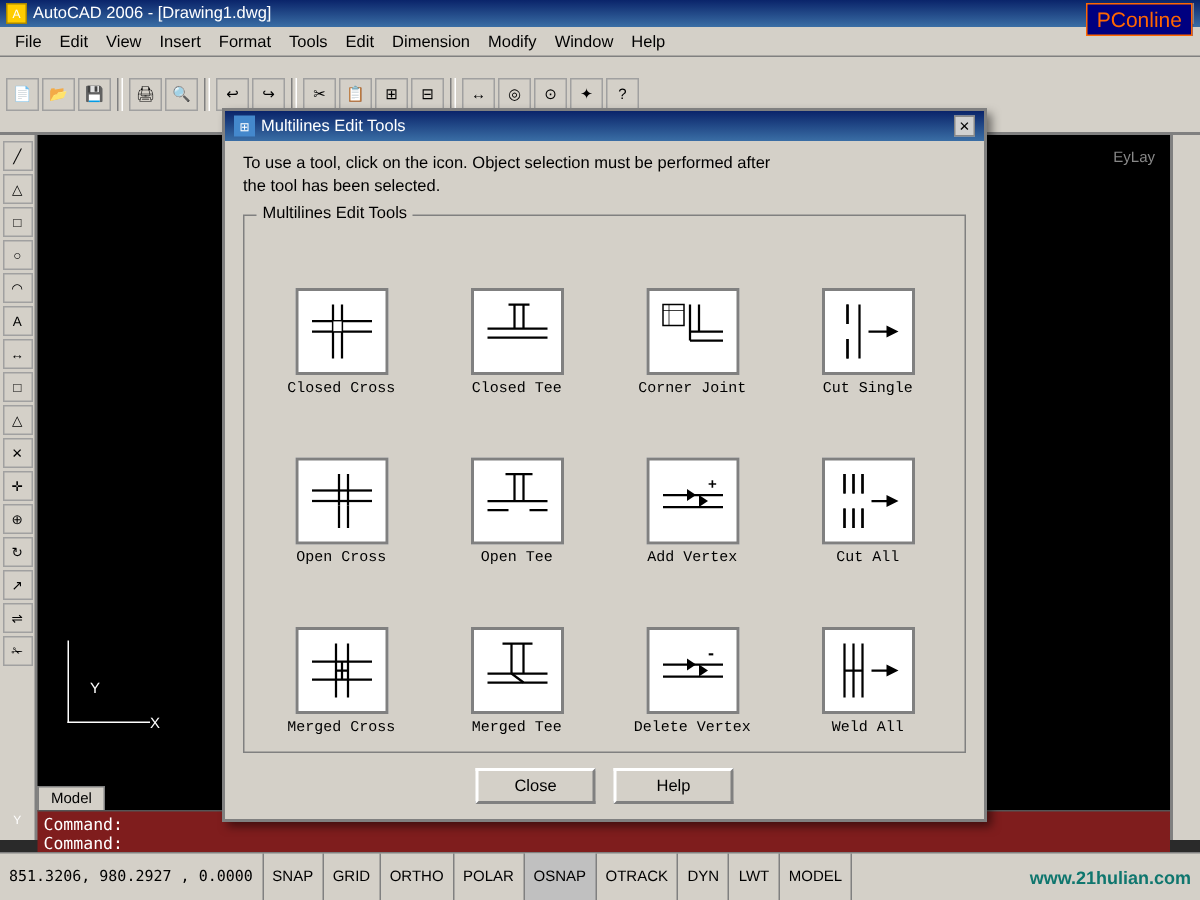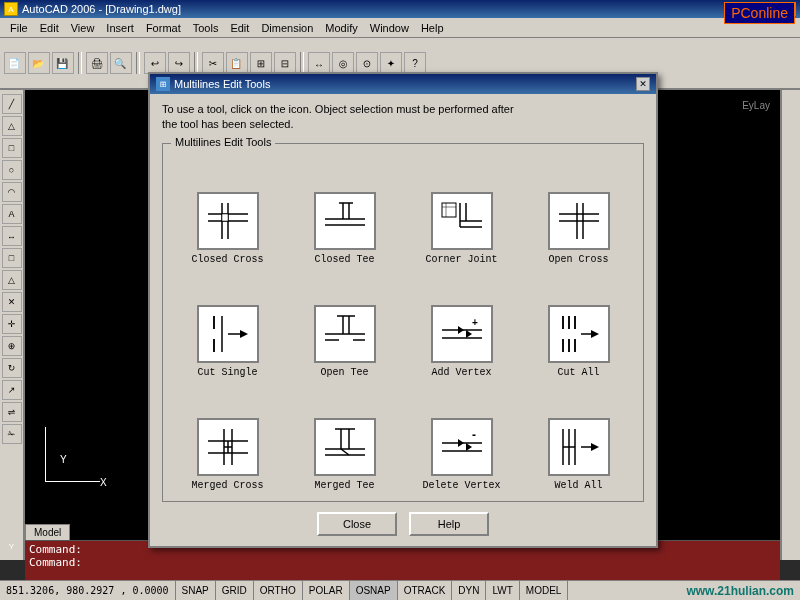--- a/index.html
+++ b/index.html
@@ -159,21 +159,21 @@
       left: 25px;
       right: 20px;
       bottom: 60px;
       background: #000000;
     }
 
     
     .status-bar {
       position: absolute;
       bottom: 0; left: 0; right: 0;
-      height: 20px;
+      height: 32px;
       background: #d4d0c8;
       border-top: 1px solid #808080;
       display: flex;
       align-items: center;
       font-size: 10px;
       color: #000;
     }
     .status-item {
       padding: 0 6px;
       border-right: 1px solid #808080;
@@ -537,55 +537,55 @@
                   <line x1="4" y1="8" x2="18" y2="8" stroke="#000" stroke-width="0.5"></line>
                 </svg>
               </div>
               <span class="tool-label">Corner Joint</span>
             </div>
 
             <div class="tool-item">
               <div class="tool-icon-box">
                 <svg viewBox="0 0 48 44">
 
+                  <line x1="10" y1="4" x2="10" y2="40" stroke="#000" stroke-width="1.5"></line>
+                  <line x1="18" y1="4" x2="18" y2="40" stroke="#000" stroke-width="1.5"></line>
+
+                  <line x1="24" y1="22" x2="40" y2="22" stroke="#000" stroke-width="1.5"></line>
+                  <polygon points="36,18 44,22 36,26" fill="#000"></polygon>
+
+                  <rect x="6" y="17" width="8" height="10" fill="#fff"></rect>
+                  <line x1="10" y1="4" x2="10" y2="17" stroke="#000" stroke-width="1.5"></line>
+                  <line x1="10" y1="27" x2="10" y2="40" stroke="#000" stroke-width="1.5"></line>
+                </svg>
+              </div>
+              <span class="tool-label">Cut Single</span>
+            </div>
+
+            <div class="tool-item">
+              <div class="tool-icon-box">
+                <svg viewBox="0 0 48 44">
+
                   <line x1="4" y1="15" x2="18" y2="15" stroke="#000" stroke-width="1.5"></line>
                   <line x1="30" y1="15" x2="44" y2="15" stroke="#000" stroke-width="1.5"></line>
                   <line x1="4" y1="22" x2="18" y2="22" stroke="#000" stroke-width="1.5"></line>
                   <line x1="30" y1="22" x2="44" y2="22" stroke="#000" stroke-width="1.5"></line>
 
                   <line x1="22" y1="4" x2="22" y2="12" stroke="#000" stroke-width="1.5"></line>
                   <line x1="22" y1="25" x2="22" y2="40" stroke="#000" stroke-width="1.5"></line>
                   <line x1="28" y1="4" x2="28" y2="12" stroke="#000" stroke-width="1.5"></line>
                   <line x1="28" y1="25" x2="28" y2="40" stroke="#000" stroke-width="1.5"></line>
 
                   <line x1="18" y1="15" x2="30" y2="15" stroke="#000" stroke-width="1.5"></line>
                   <line x1="18" y1="22" x2="30" y2="22" stroke="#000" stroke-width="1.5"></line>
                   <line x1="22" y1="12" x2="22" y2="25" stroke="#000" stroke-width="1.5"></line>
                   <line x1="28" y1="12" x2="28" y2="25" stroke="#000" stroke-width="1.5"></line>
                 </svg>
               </div>
               <span class="tool-label">Open Cross</span>
-            </div>
-
-            <div class="tool-item">
-              <div class="tool-icon-box">
-                <svg viewBox="0 0 48 44">
-
-                  <line x1="10" y1="4" x2="10" y2="40" stroke="#000" stroke-width="1.5"></line>
-                  <line x1="18" y1="4" x2="18" y2="40" stroke="#000" stroke-width="1.5"></line>
-
-                  <line x1="24" y1="22" x2="40" y2="22" stroke="#000" stroke-width="1.5"></line>
-                  <polygon points="36,18 44,22 36,26" fill="#000"></polygon>
-
-                  <rect x="6" y="17" width="8" height="10" fill="#fff"></rect>
-                  <line x1="10" y1="4" x2="10" y2="17" stroke="#000" stroke-width="1.5"></line>
-                  <line x1="10" y1="27" x2="10" y2="40" stroke="#000" stroke-width="1.5"></line>
-                </svg>
-              </div>
-              <span class="tool-label">Cut Single</span>
             </div>
 
             <div class="tool-item">
               <div class="tool-icon-box">
                 <svg viewBox="0 0 48 44">
 
                   <line x1="4" y1="22" x2="44" y2="22" stroke="#000" stroke-width="1.5"></line>
                   <line x1="4" y1="28" x2="44" y2="28" stroke="#000" stroke-width="1.5"></line>
 
                   <line x1="22" y1="4" x2="22" y2="22" stroke="#000" stroke-width="1.5"></line>

